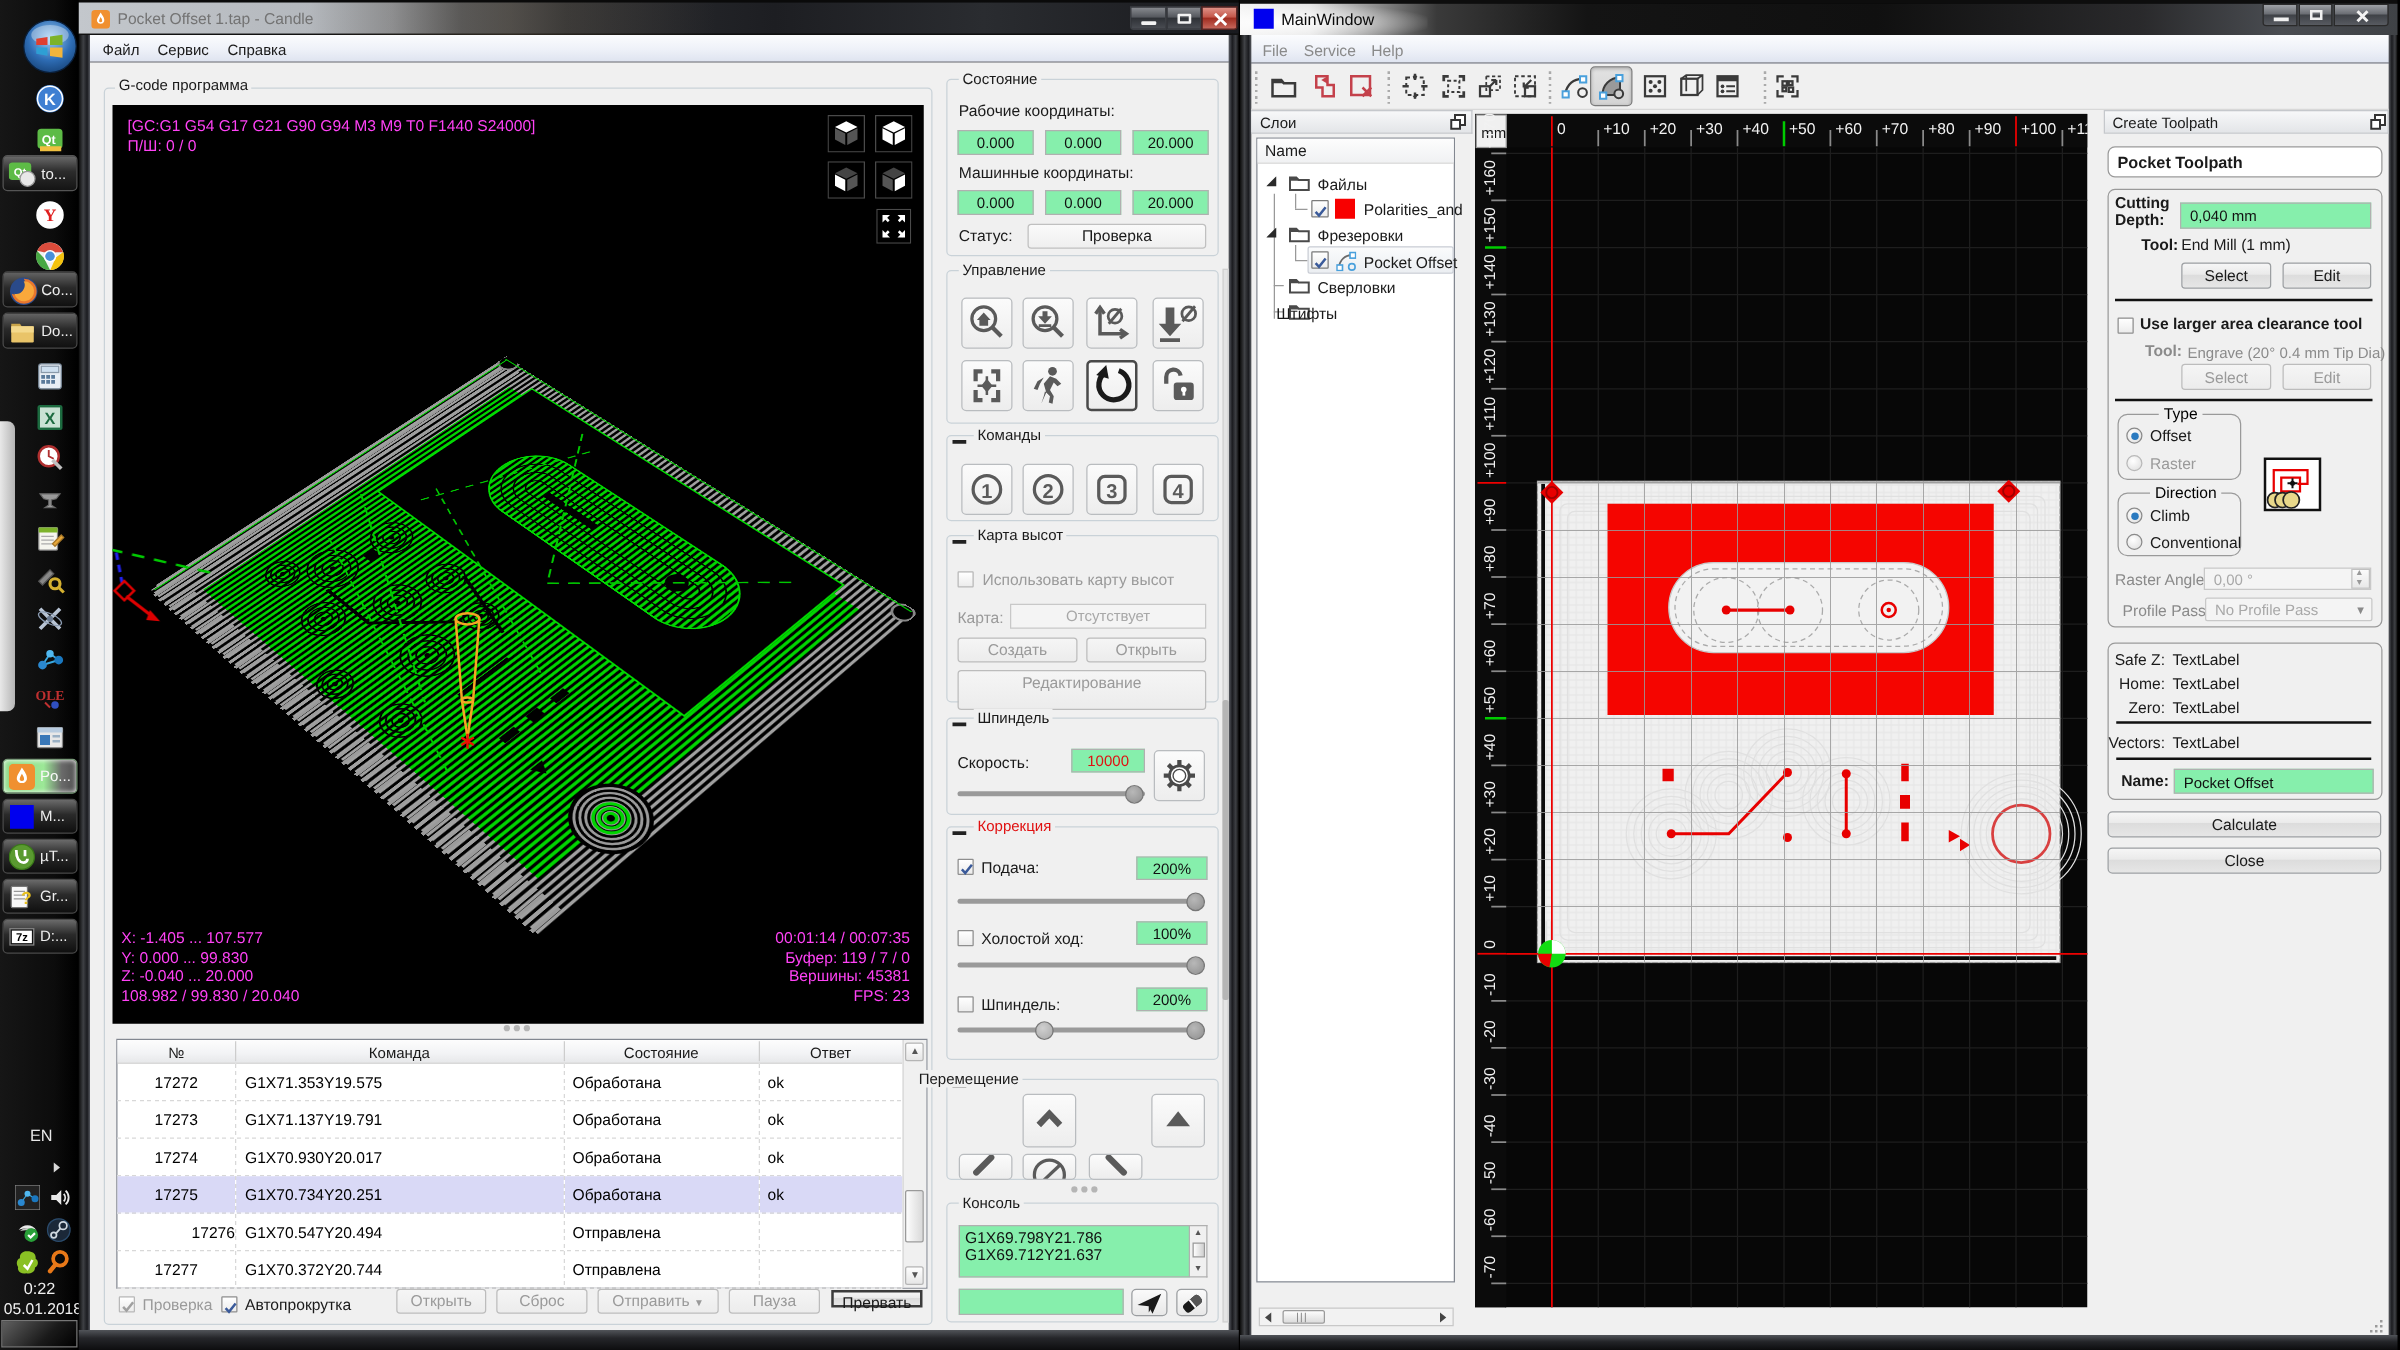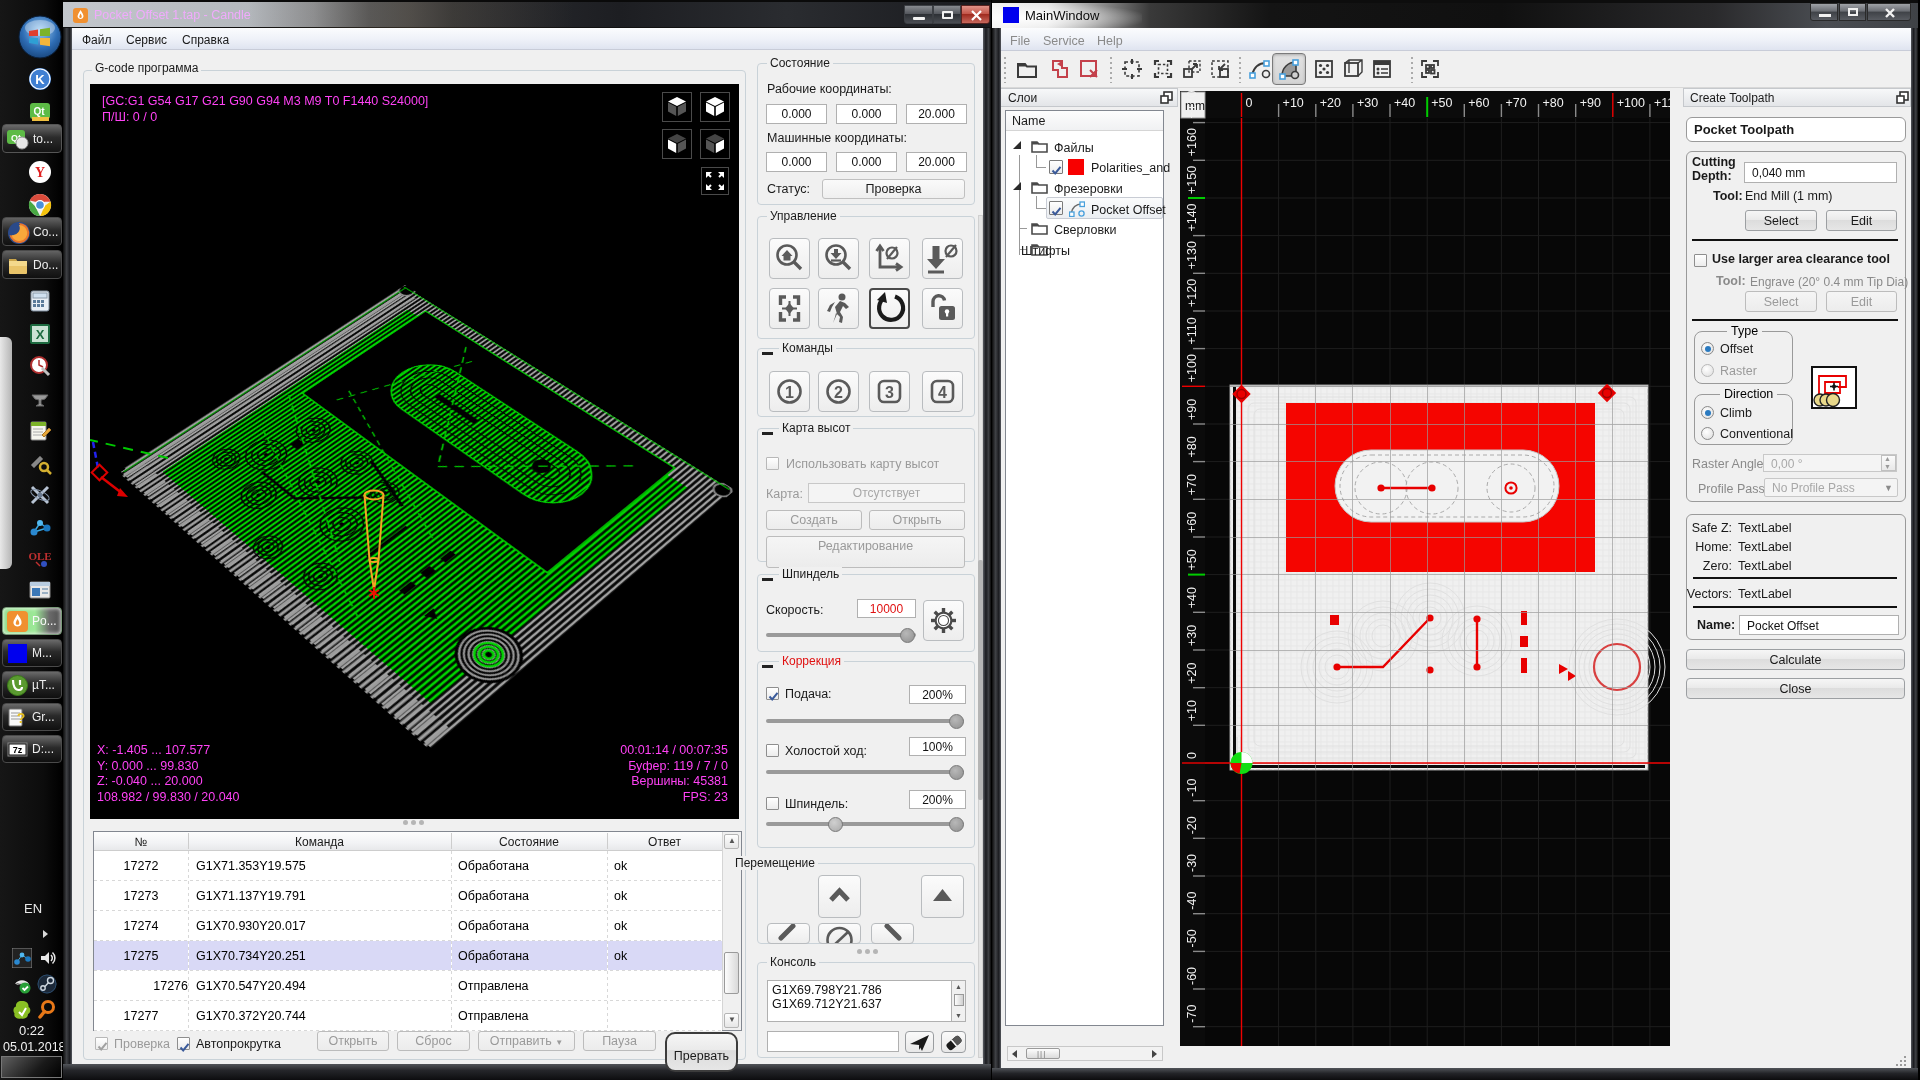--- a/index.html
+++ b/index.html
@@ -5,21 +5,21 @@
  font-family:"Liberation Sans",sans-serif;-webkit-font-smoothing:antialiased;}
 .ab{position:absolute;}
 .tx{position:absolute;white-space:nowrap;}
 .win7btn{position:absolute;border:1px solid #9c9fa2;border-radius:3px;
  background:linear-gradient(#f6f6f6,#eaeaea 45%,#dcdcdc 46%,#e6e6e6);
  color:#1a1a1a;text-align:center;font-family:"Liberation Sans",sans-serif;}
 .win7btn.dis{color:#9a9a9a;border-color:#bcbcbc;background:linear-gradient(#f5f5f5,#ececec);}
 .gbox{position:absolute;border:1px solid #c9d2d8;border-radius:4px;}
 .gbox2{position:absolute;border:1px solid #9a9a9a;border-radius:6px;}
 .glabel{position:absolute;background:#f0f0f0;padding:0 3px;font-size:12px;color:#1a1a1a;white-space:nowrap;}
-.fld{position:absolute;background:#ffffff;border:1px solid #b0b0b0;font-size:12px;color:#111;}
+.fld{position:absolute;background:#86efac;border:1px solid #b0b0b0;font-size:12px;color:#111;}
 .fld.dis{background:#f4f4f4;color:#a8a8a8;border-color:#c8c8c8;}
 .cb{position:absolute;width:13px;height:13px;background:linear-gradient(#fff,#ececec);border:1px solid #8e8e8e;border-radius:1px;}
 .cb.dis{border-color:#b8b8b8;}
 .radio{position:absolute;width:13px;height:13px;border-radius:50%;border:1px solid #8a8a8a;background:radial-gradient(circle at 40% 35%,#fff,#dcdcdc);}
 .sep{position:absolute;height:2px;background:#111;}
 .slider-track{position:absolute;height:4px;background:#9a9a9a;border-radius:2px;}
 .slider-h{position:absolute;width:15px;height:15px;border-radius:50%;background:radial-gradient(circle at 40% 35%,#b8b8b8,#8f8f8f);border:1px solid #777;}
 </style></head><body>
 <div class="ab" style="left:0;top:0;width:63px;height:1080px;background:linear-gradient(90deg,#161616,#0c0c0c 70%,#000);border-right:1px solid #000;">
 <svg class="ab" style="left:17px;top:14px" width="46" height="46" viewBox="0 0 46 46">
@@ -245,21 +245,21 @@
 </div>
 <div class="ab" style="left:0;top:28px;width:9px;height:1038px;background:linear-gradient(90deg,#0c0c0c,#3e4044 40%,#1a1b1f 75%,#565960);"></div>
 <div class="ab" style="left:920px;top:28px;width:8px;height:1038px;background:linear-gradient(90deg,#585b62,#1a1b1f 35%,#3e4044 70%,#0c0c0c);"></div>
 <div class="ab" style="left:0;top:1064px;width:928px;height:16px;background:linear-gradient(#515459,#25262a 40%,#0d0d0f);"></div>
 </div>
 <svg class="ab" style="left:73px;top:8px" width="15" height="15">
     <rect width="15" height="15" rx="3" fill="#f09030"></rect>
     <path d="M7.5 2 C9.3 5 10.8 6.5 10.4 9 A3.1 3.1 0 0 1 4.6 9 C4.3 6.8 6 5 7.5 2 Z" fill="#fff"></path>
     <path d="M7.5 5.5 C8.4 7 8.9 7.7 8.7 9.2 A1.5 1.5 0 0 1 6.3 9.2 C6.2 7.9 6.8 7 7.5 5.5 Z" fill="#f09030"></path>
   </svg>
-<div class="tx" style="left:94px;top:8px;font-size:12.5px;color:#f0abfc;">Pocket Offset 1.tap - Candle</div>
+<div class="tx" style="left:94px;top:8px;font-size:12.5px;color:#737373;">Pocket Offset 1.tap - Candle</div>
 <div class="ab" style="left:904px;top:5px;width:29px;height:19px;border:1px solid #3c3f44;border-radius:0 0 0 3px;background:linear-gradient(#888b90,#55585e 45%,#2e3136 50%,#4a4d53);">
 <div class="ab" style="left:8px;top:11px;width:12px;height:3px;background:#f2f2f2;border-radius:1px;"></div>
   </div>
 <div class="ab" style="left:933px;top:5px;width:28px;height:19px;border:1px solid #3c3f44;background:linear-gradient(#888b90,#55585e 45%,#2e3136 50%,#4a4d53);">
 <div class="ab" style="left:8px;top:5px;width:11px;height:8px;border:2px solid #f2f2f2;border-radius:1px;"></div>
   </div>
 <div class="ab" style="left:961px;top:5px;width:29px;height:19px;border:1px solid #5a2320;border-radius:0 0 3px 0;background:linear-gradient(#e09288,#c4574a 45%,#a02c20 50%,#c8685c);">
 <svg class="ab" style="left:8px;top:3px" width="13" height="13">
       <path d="M2 2 L11 11 M11 2 L2 11" stroke="#fff" stroke-width="2.2"></path>
     </svg>
@@ -899,21 +899,21 @@
 <div class="tx" style="left:114px;top:1037px;font-size:12.5px;color:#9a9a9a;">Проверка</div>
 <div class="cb" style="left:177px;top:1037px;"></div>
 <div class="ab" style="left:179px;top:1039px;width:11px;height:11px;"><svg width="11" height="11" viewBox="0 0 11 11">
       <path d="M1.5 5.5 L4.2 8.4 L9.5 1.8" stroke="#3a5a9a" stroke-width="2" fill="none"></path>
     </svg></div>
 <div class="tx" style="left:196px;top:1037px;font-size:12.5px;color:#1a1a1a;">Автопрокрутка</div>
 <div class="win7btn dis" style="left:317px;top:1031px;width:72px;height:20px;font-size:12.5px;padding-top:2px;">Открыть</div>
 <div class="win7btn dis" style="left:397px;top:1031px;width:73px;height:20px;font-size:12.5px;padding-top:2px;">Сброс</div>
 <div class="win7btn dis" style="left:478px;top:1031px;width:97px;height:20px;font-size:12.5px;padding-top:2px;">Отправить <span style="font-size:8px;">▼</span></div>
 <div class="win7btn dis" style="left:583px;top:1031px;width:73px;height:20px;font-size:12.5px;padding-top:2px;">Пауза</div>
-<div class="win7btn" style="left:665px;top:1032px;width:73px;height:40px;font-size:12.5px;padding-top:15px;border:2px solid #3c3c3c;border-radius:10px;">Прервать</div>
+<div class="win7btn" style="left:665px;top:1032px;width:73px;height:14px;font-size:12.5px;padding-top:1px;border:2px solid #3c3c3c;border-radius:0;">Прервать</div>
 <div class="gbox" style="left:757px;top:63px;width:218px;height:142px;"></div>
 <div class="glabel" style="left:767px;top:56px;color:#1a1a1a;">Состояние</div>
 <div class="tx" style="left:767px;top:82px;font-size:12.5px;color:#1a1a1a;">Рабочие координаты:</div>
 <div class="fld" style="left:766px;top:104px;width:61px;height:20px;text-align:center;padding-top:2px;">0.000</div>
 <div class="fld" style="left:836px;top:104px;width:61px;height:20px;text-align:center;padding-top:2px;">0.000</div>
 <div class="fld" style="left:906px;top:104px;width:61px;height:20px;text-align:center;padding-top:2px;">20.000</div>
 <div class="tx" style="left:767px;top:131px;font-size:12.5px;color:#1a1a1a;">Машинные координаты:</div>
 <div class="fld" style="left:766px;top:152px;width:61px;height:20px;text-align:center;padding-top:2px;">0.000</div>
 <div class="fld" style="left:836px;top:152px;width:61px;height:20px;text-align:center;padding-top:2px;">0.000</div>
 <div class="fld" style="left:906px;top:152px;width:61px;height:20px;text-align:center;padding-top:2px;">20.000</div>

